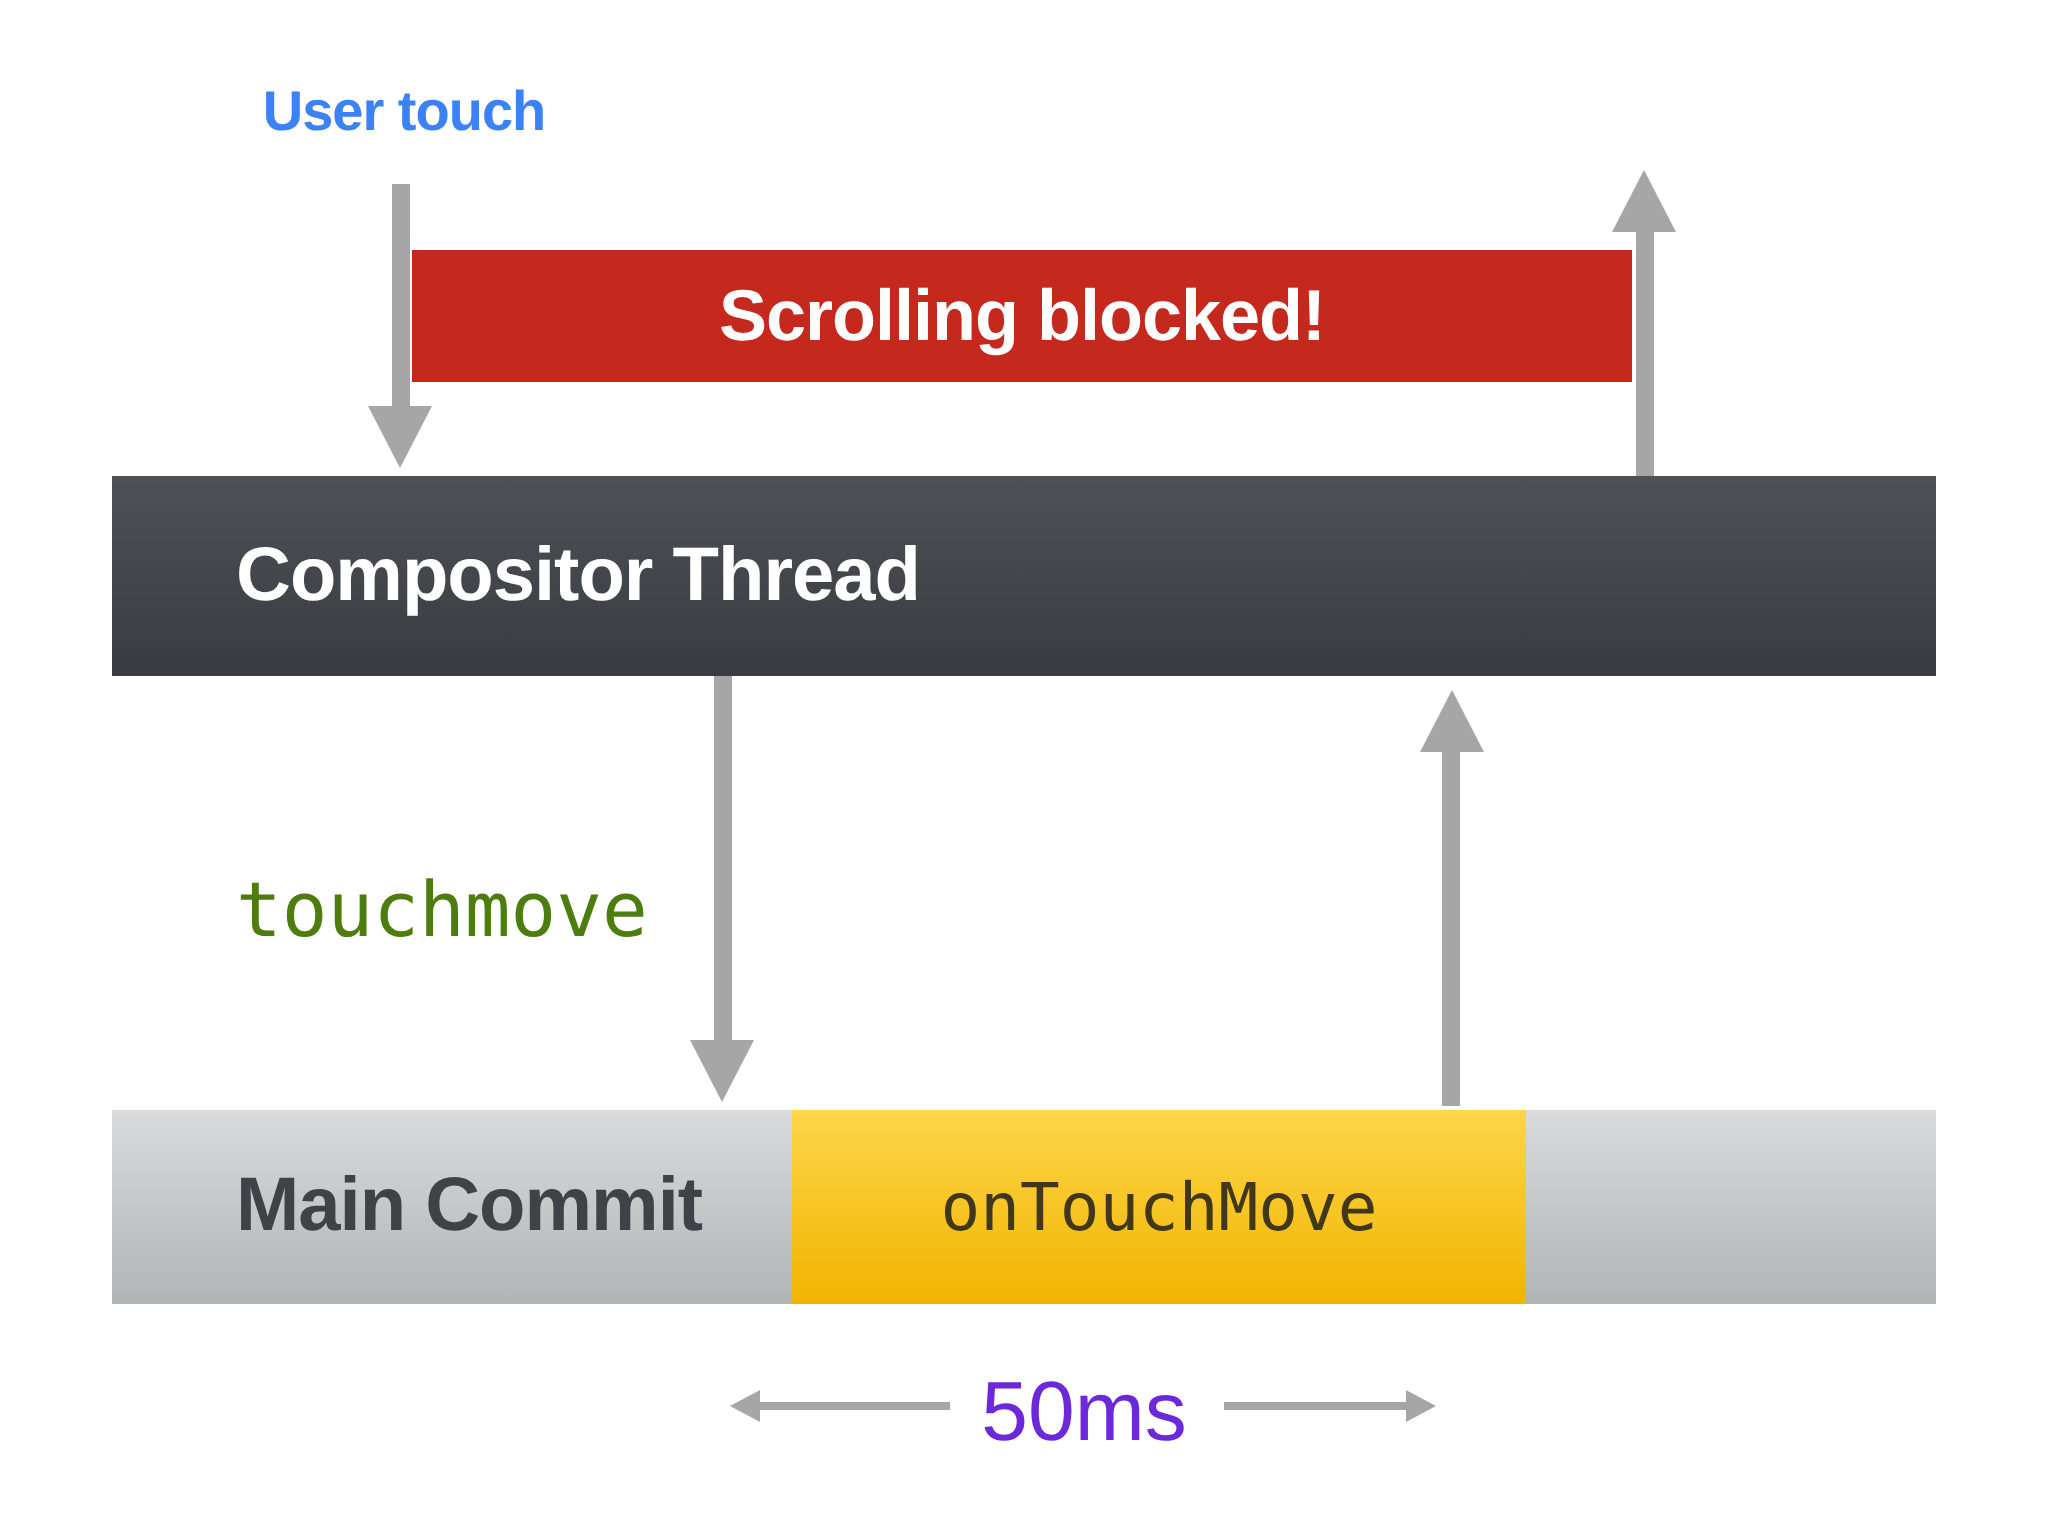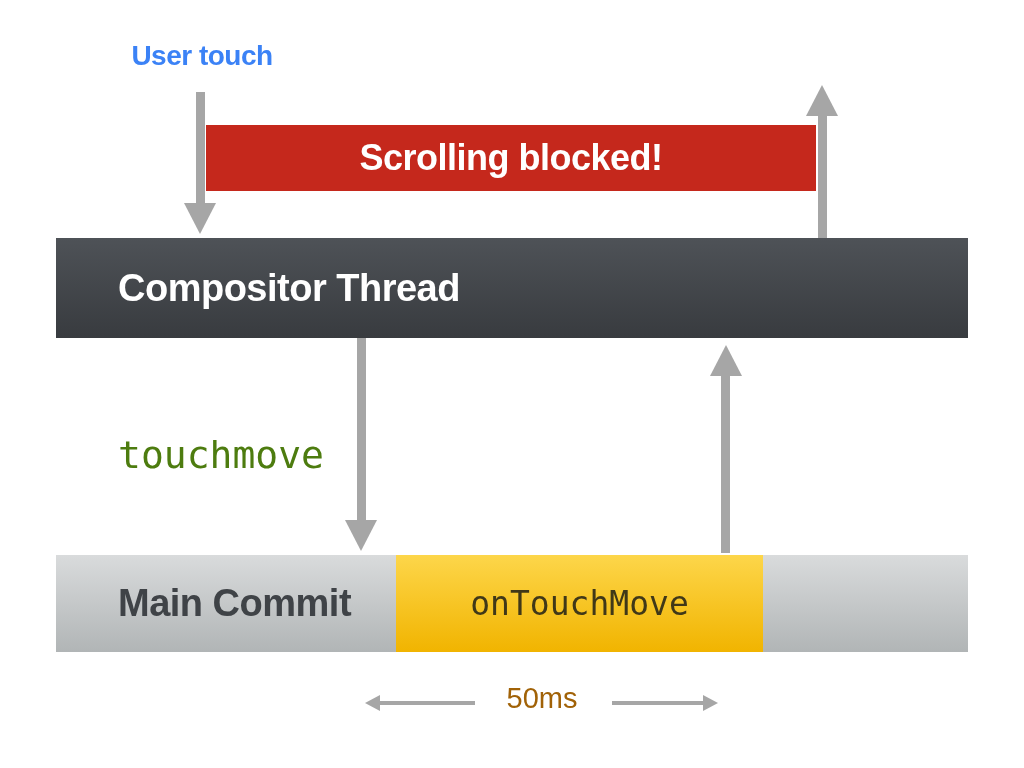--- a/index.html
+++ b/index.html
@@ -60,21 +60,21 @@
   }
 
   .event-label {
     position:absolute; left:118px; top:433px;
     font-family:"DejaVu Sans Mono", monospace; font-size:38px; color:#4d7c0f;
     white-space:nowrap;
   }
 
   .duration-label {
     position:absolute; left:477px; top:682px; width:130px; text-align:center;
-    font-size:29px; color:#a16207; white-space:nowrap;
+    font-size:42px; color:#6d28d9; white-space:nowrap;
   }
 </style>
 </head>
 <body>
 
 <div class="canvas">
 
   <div class="heading user">User touch</div>
 
   <div>

